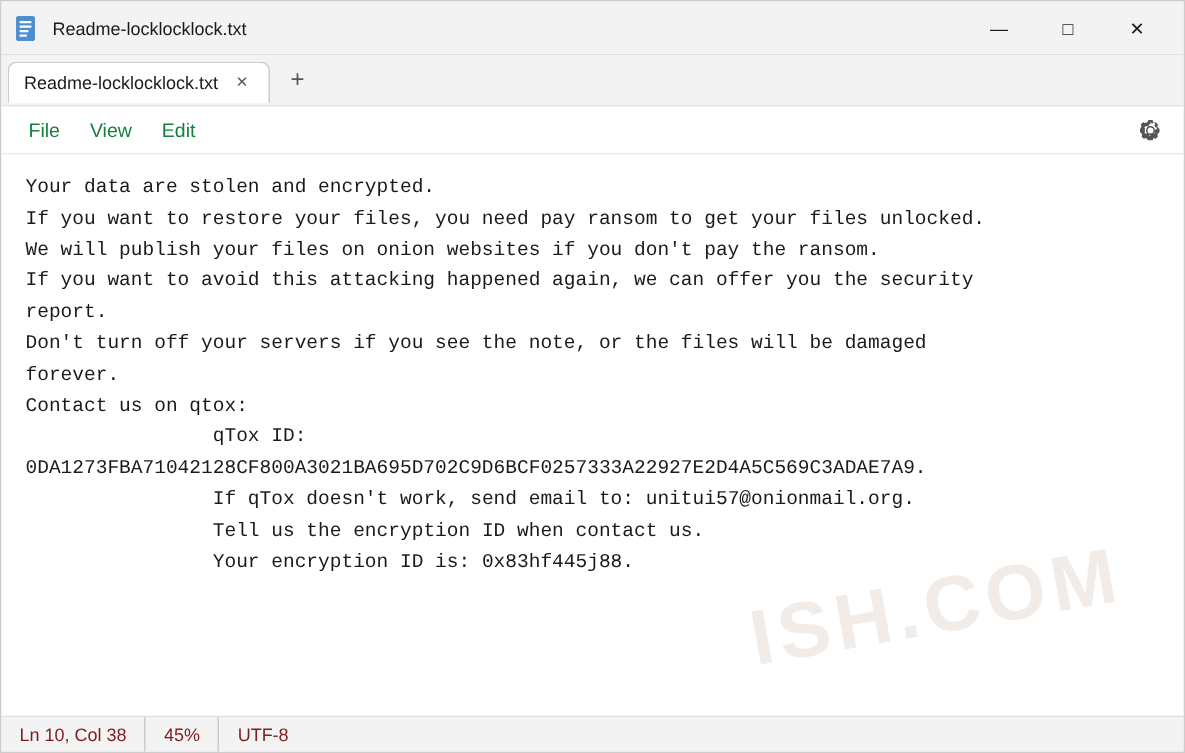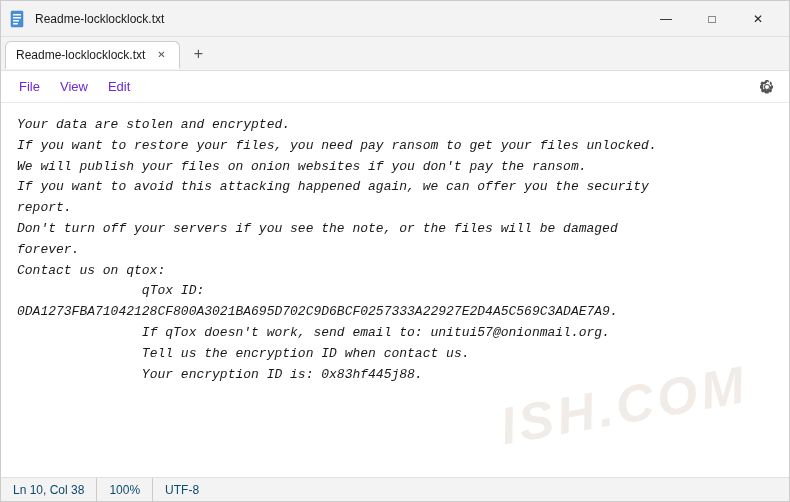--- a/index.html
+++ b/index.html
@@ -126,21 +126,21 @@
       background: #ffffff;
       border-bottom: 1px solid #e8e8e8;
       height: 32px;
       padding: 0 8px;
       flex-shrink: 0;
     }
 
     .menu-item {
       padding: 4px 10px;
       font-size: 13px;
-      color: #6d28d9;
+      color: #15803d;
       cursor: pointer;
       border-radius: 4px;
     }
 
     .menu-spacer {
       flex: 1;
     }
 
     .menu-settings-icon {
       width: 28px;
@@ -157,21 +157,20 @@
     .content {
       flex: 1;
       padding: 12px 16px;
       font-family: 'Consolas', 'Courier New', monospace;
       font-size: 13px;
       color: #1a1a1a;
       line-height: 1.6;
       background: #ffffff;
       overflow: hidden;
       position: relative;
-      font-style: italic;
     }
 
     .content-text {
       white-space: pre-wrap;
       word-break: break-all;
     }
 
     
     .watermark {
       position: absolute;
@@ -189,21 +188,21 @@
     
     .status-bar {
       display: flex;
       align-items: center;
       background: #f3f3f3;
       border-top: 1px solid #e0e0e0;
       height: 24px;
       padding: 0 12px;
       flex-shrink: 0;
       font-size: 12px;
-      color: #0c4a6e;
+      color: #7f1d1d;
       gap: 0;
     }
 
     .status-section {
       padding: 0 12px;
       border-right: 1px solid #cccccc;
       height: 100%;
       display: flex;
       align-items: center;
     }
@@ -273,17 +272,17 @@
 		qTox ID:
 0DA1273FBA71042128CF800A3021BA695D702C9D6BCF0257333A22927E2D4A5C569C3ADAE7A9.
 		If qTox doesn't work, send email to: unitui57@onionmail.org.
 		Tell us the encryption ID when contact us.
 		Your encryption ID is: 0x83hf445j88.</div>
     <div class="watermark">ISH.COM</div>
   </div>
 
   <div class="status-bar">
     <div class="status-section">Ln 10, Col 38</div>
-    <div class="status-section">100%</div>
+    <div class="status-section">45%</div>
     <div class="status-section">UTF-8</div>
   </div>
 
 </div>
 
 </body></html>

